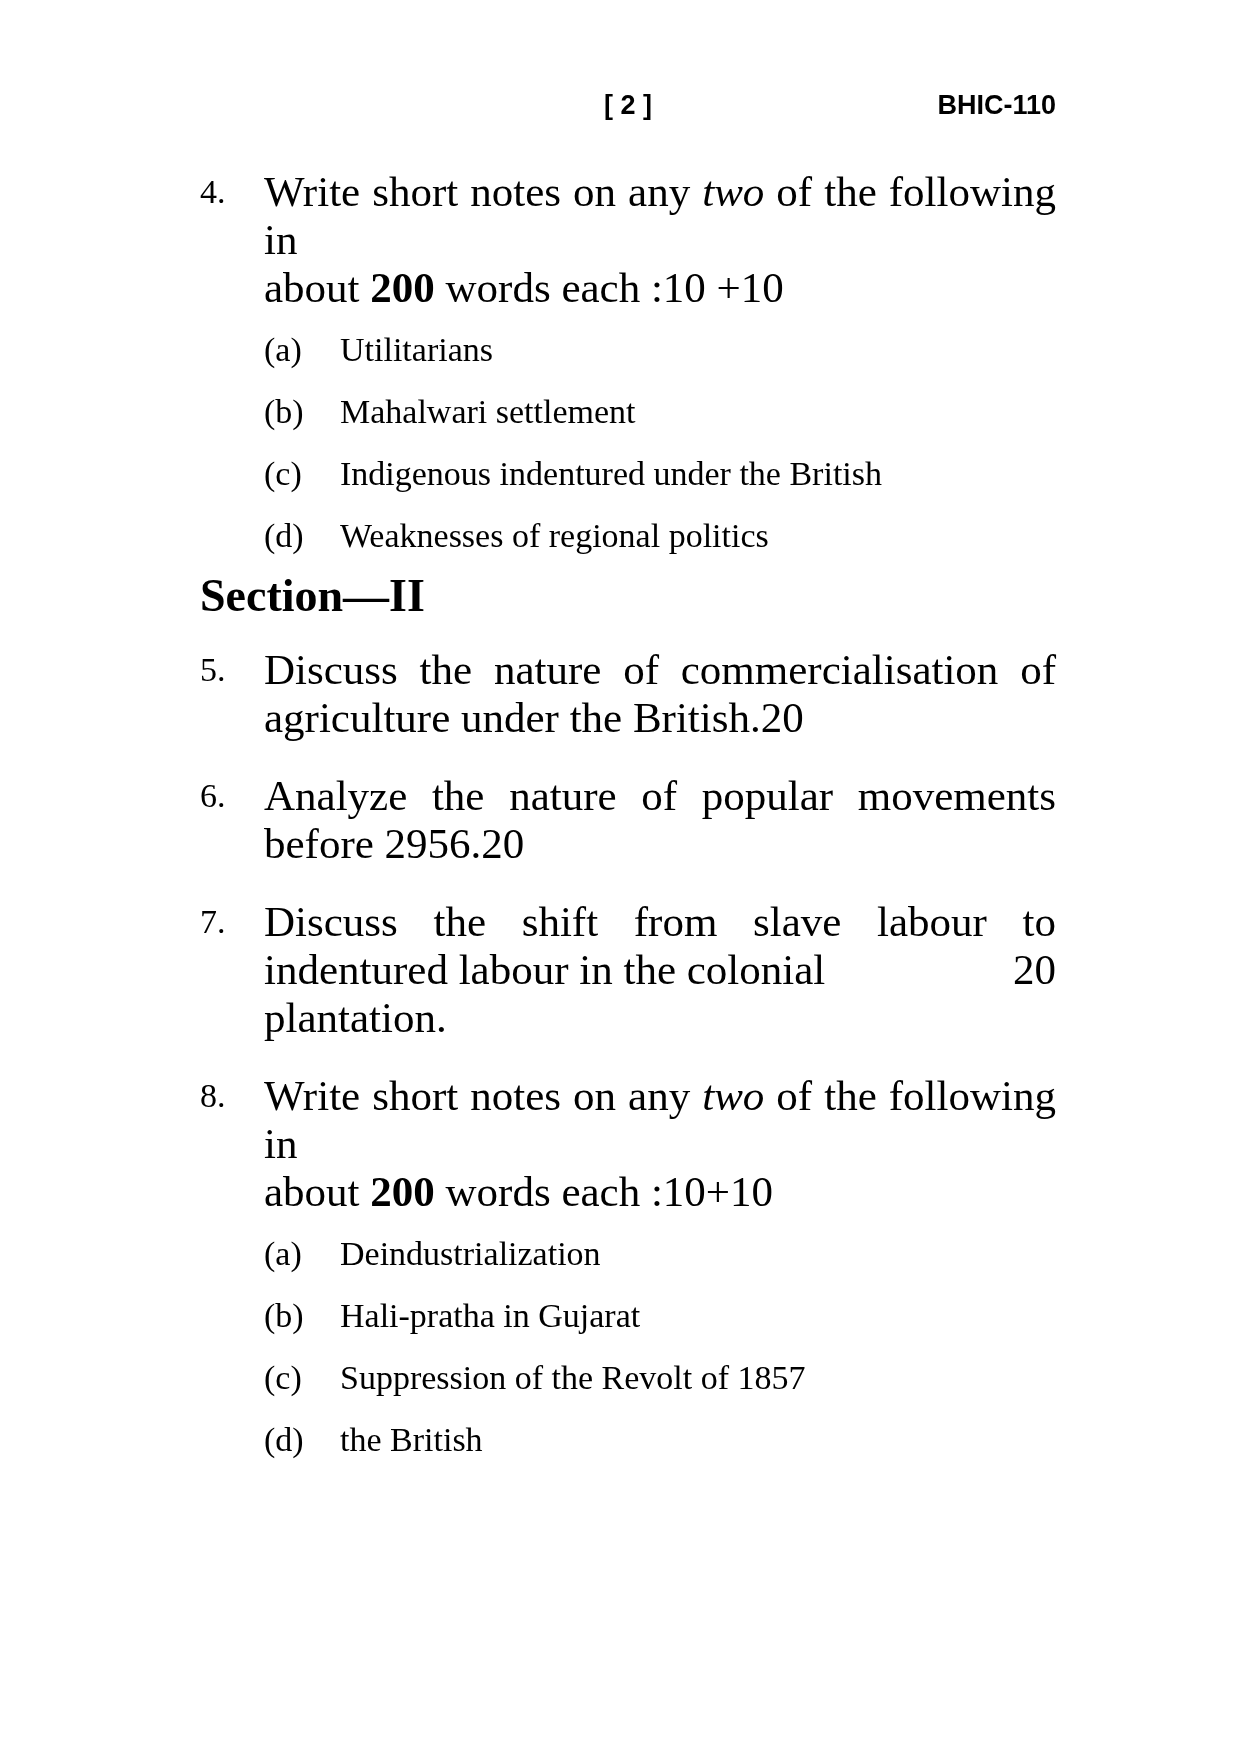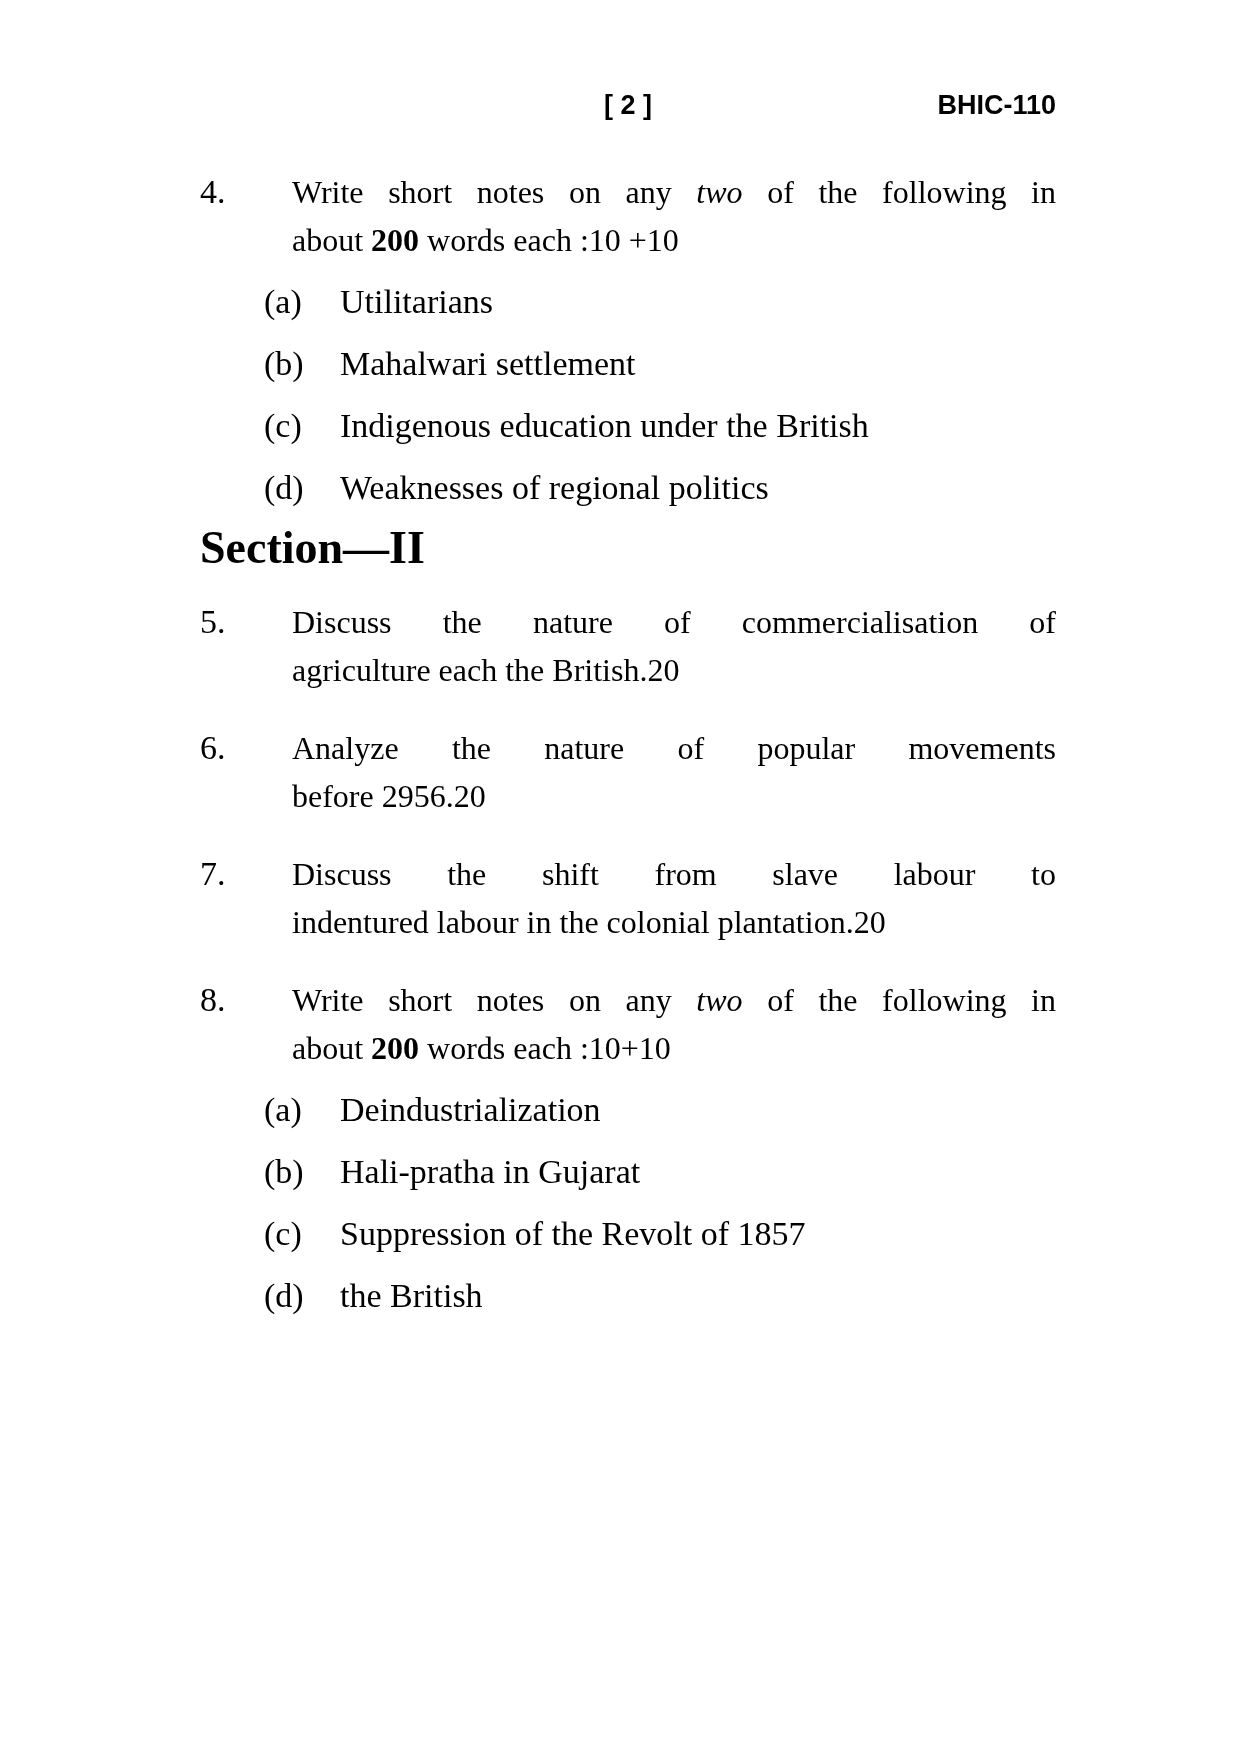--- a/index.html
+++ b/index.html
@@ -37,23 +37,22 @@
   .q5 { margin-top: 26px; }
   .q6, .q7, .q8 { margin-top: 30px; }
   .qnum {
     flex: none;
     width: 64px;
     font-size: 34px;
     line-height: 48px;
   }
   .qbody { flex: 1; min-width: 0; }
   .qline {
-    font-size: 32px;
+    font-size: 43px;
     line-height: 48px;
-    margin-left: 28px;
   }
   .stretch {
     text-align: justify;
     text-align-last: justify;
   }
   .flex-line {
     display: flex;
     justify-content: flex-start;
     align-items: baseline;
   }
@@ -107,38 +106,38 @@
           <div class="subitem">
             <span class="silabel">(a)</span>
             <span class="sitext">Utilitarians</span>
           </div>
           <div class="subitem">
             <span class="silabel">(b)</span>
             <span class="sitext">Mahalwari settlement</span>
           </div>
           <div class="subitem">
             <span class="silabel">(c)</span>
-            <span class="sitext">Indigenous education under the British</span>
+            <span class="sitext">Indigenous indentured under the British</span>
           </div>
           <div class="subitem">
             <span class="silabel">(d)</span>
             <span class="sitext">Weaknesses of regional politics</span>
           </div>
         </div>
       </div>
     </div>
 
     <h2 class="section-heading">Section—II</h2>
 
     <div class="question q5">
       <div class="qnum">5.</div>
       <div class="qbody">
         <p class="qline stretch">Discuss the nature of commercialisation of</p>
         <p class="qline flex-line">
-          <span>agriculture each the British.</span>
+          <span>agriculture under the British.</span>
           <span class="marks">20</span>
         </p>
       </div>
     </div>
 
     <div class="question q6">
       <div class="qnum">6.</div>
       <div class="qbody">
         <p class="qline stretch">Analyze the nature of popular movements</p>
         <p class="qline flex-line">

